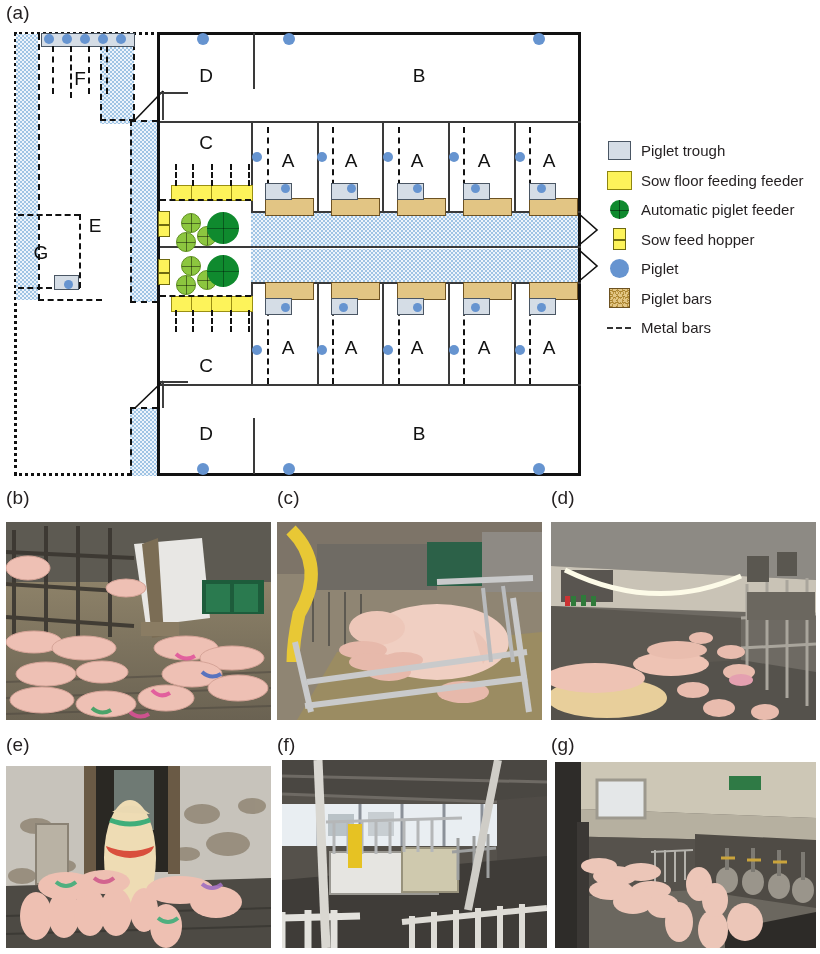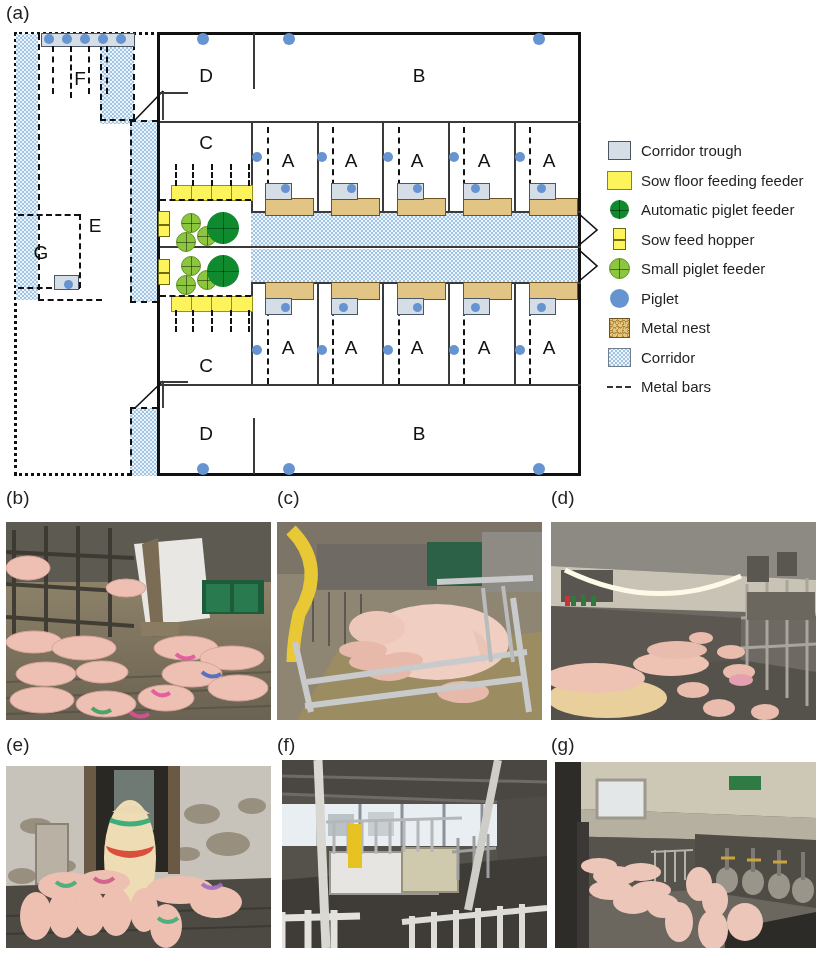--- a/index.html
+++ b/index.html
@@ -314,21 +314,21 @@
     <div class="zone-letter" style="left:417px;top:348px;">A</div>
     <div class="zone-letter" style="left:484px;top:348px;">A</div>
     <div class="zone-letter" style="left:549px;top:348px;">A</div>
   </div>
 
   <div id="legend">
     <div class="lg-row">
       <span class="lg-sym">
           <span class="sym-trough"></span>
         </span>
-      <span class="lg-txt">Corridor trough</span>
+      <span class="lg-txt">Piglet trough</span>
     </div>
     <div class="lg-row">
       <span class="lg-sym">
           <span class="sym-sowtrough"></span>
         </span>
       <span class="lg-txt">Sow floor feeding feeder</span>
     </div>
     <div class="lg-row">
       <span class="lg-sym">
           <span class="sym-auto">
@@ -338,43 +338,29 @@
       <span class="lg-txt">Automatic piglet feeder</span>
     </div>
     <div class="lg-row">
       <span class="lg-sym">
           <span class="sym-hopper"></span>
         </span>
       <span class="lg-txt">Sow feed hopper</span>
     </div>
     <div class="lg-row">
       <span class="lg-sym">
-          <span class="sym-small">
-            <span class="feeder-spoke"></span>
-          </span>
-        </span>
-      <span class="lg-txt">Small piglet feeder</span>
-    </div>
-    <div class="lg-row">
-      <span class="lg-sym">
           <span class="sym-drinker"></span>
         </span>
       <span class="lg-txt">Piglet</span>
     </div>
     <div class="lg-row">
       <span class="lg-sym">
           <span class="sym-nest"></span>
         </span>
-      <span class="lg-txt">Metal nest</span>
-    </div>
-    <div class="lg-row">
-      <span class="lg-sym">
-          <span class="sym-corridor"></span>
-        </span>
-      <span class="lg-txt">Corridor</span>
+      <span class="lg-txt">Piglet bars</span>
     </div>
     <div class="lg-row">
       <span class="lg-sym">
           <span class="sym-bars"></span>
         </span>
       <span class="lg-txt">Metal bars</span>
     </div>
   </div>
 
   <div class="plabel" style="left:6px;top:487px;">(b)</div>

